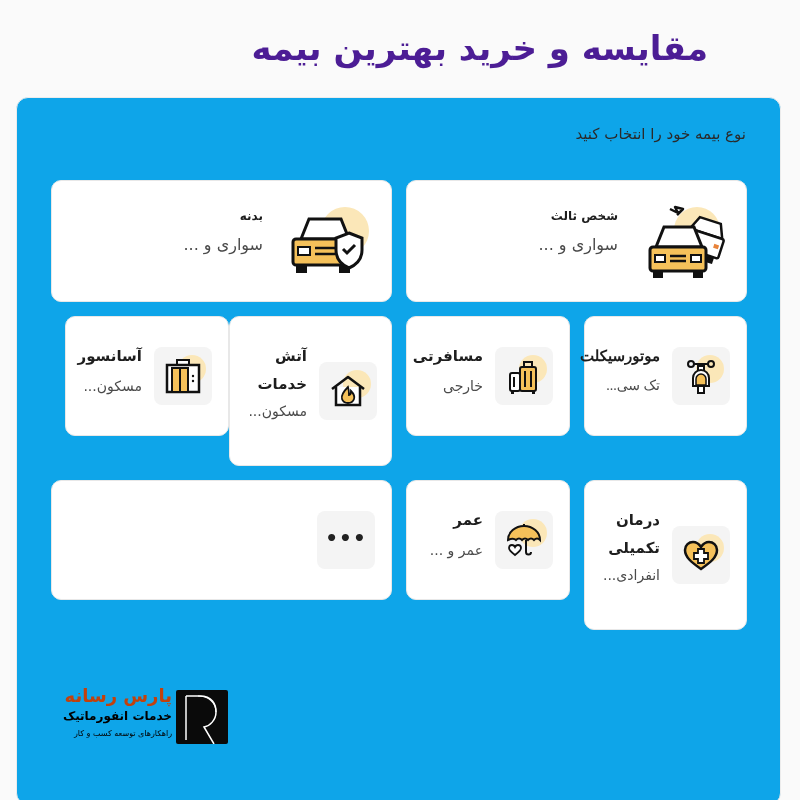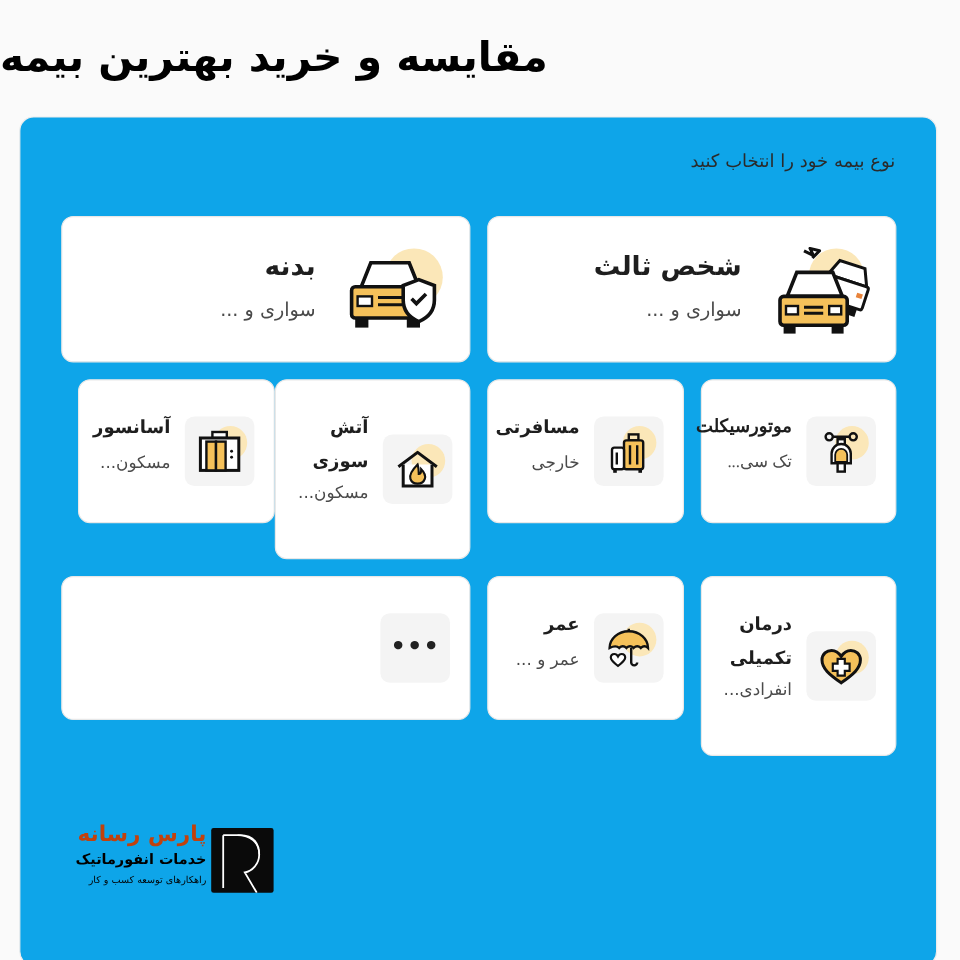--- a/index.html
+++ b/index.html
@@ -1,21 +1,21 @@
 <!DOCTYPE html>
 <html><head>
 <meta charset="utf-8">
 <style>
   * { box-sizing: border-box; margin: 0; padding: 0; }
   html, body { width: 800px; height: 800px; background: #fafafa; overflow: hidden; }
   body { font-family: "DejaVu Sans", "Liberation Sans", sans-serif; color: #222; position: relative; }
 
   .page-title {
-    position: absolute; top: 28px; left: 0; width: 708px; text-align: left;
-    font-size: 34px; font-weight: 900; color: #000000; direction: rtl; letter-spacing: -0.5px;
+    position: absolute; top: 28px; left: 0; width: 708px; text-align: right;
+    font-size: 34px; font-weight: 900; color: #4c1d95; direction: rtl; letter-spacing: -0.5px;
   }
 
   .panel {
     position: absolute; left: 16px; top: 97px; width: 765px; height: 708px;
     background: #0ea5e9; border: 1px solid #ececec; border-radius: 12px;
   }
   .panel-heading {
     position: absolute; right: 34px; top: 27px; direction: rtl;
     font-size: 15px; color: #2a2a2a;
   }
@@ -23,21 +23,21 @@
   .card {
     position: absolute; background: #fff; border: 1.5px solid #e8e8e8; border-radius: 10px;
     direction: rtl; cursor: pointer;
   }
   .card .title { font-size: 15px; font-weight: 700; color: #1e1e1e; line-height: 1.3; }
   .card .sub { font-size: 14px; color: #4a4a4a; line-height: 1.3; }
 
   
   .big .icon-wrap { position: absolute; top: 22px; width: 84px; height: 80px; }
   .big .text { position: absolute; top: 28px; }
-  .big .title { font-size: 22px; }
+  .big .title { font-size: 12px; }
   .big .sub { font-size: 16px; margin-top: 10px; }
 
   .sun { position: absolute; border-radius: 50%; background: #fbe7b8; }
 
   .icon-box {
     position: absolute; width: 58px; height: 58px; border-radius: 8px; background: #f4f4f4;
   }
   .icon-box svg { position: absolute; left: 9px; top: 9px; }
   .small .text { position: absolute; }
   .small .sub { margin-top: 10px; }
@@ -151,21 +151,21 @@
     <div class="icon-box" style="right:14px; top:45px;">
       <div class="sun" style="left:24px; top:8px; width:28px; height:28px;"></div>
       <svg width="40" height="40" viewBox="0 0 40 40">
         <path d="M4 18 l16 -12 l16 12" fill="none" stroke="#111" stroke-width="2.5" stroke-linejoin="round"></path>
         <path d="M8 16 v18 h24 v-18" fill="#fff" stroke="#111" stroke-width="2.5"></path>
         <path d="M20 16 c-6 6 -7 9 -6 12 c1 3 3 4 6 4 c3 0 5 -1 6 -4 c1 -3 -1 -6 -3 -8 c0 3 -1 4 -2 4 c0 -3 0 -5 -1 -8 z" fill="#f5c15a" stroke="#111" stroke-width="1.8"></path>
       </svg>
     </div>
     <div class="text" style="right:84px; top:30px;">
       <div class="title">آتش</div>
-      <div class="title" style="margin-top:8px;">سوزی</div>
+      <div class="title" style="margin-top:8px;">خدمات</div>
       <div class="sub" style="margin-top:8px;">مسکون...</div>
     </div>
   </div>
 
   <div class="card small" style="left:48px; top:218px; width:164px; height:120px;">
     <div class="icon-box" style="right:16px; top:30px;">
       <div class="sun" style="left:24px; top:8px; width:28px; height:28px;"></div>
       <svg width="40" height="40" viewBox="0 0 40 40">
         <rect x="14" y="4" width="12" height="5" fill="#fff" stroke="#111" stroke-width="2"></rect>
         <rect x="4" y="9" width="32" height="27" fill="#fff" stroke="#111" stroke-width="2.5"></rect>

